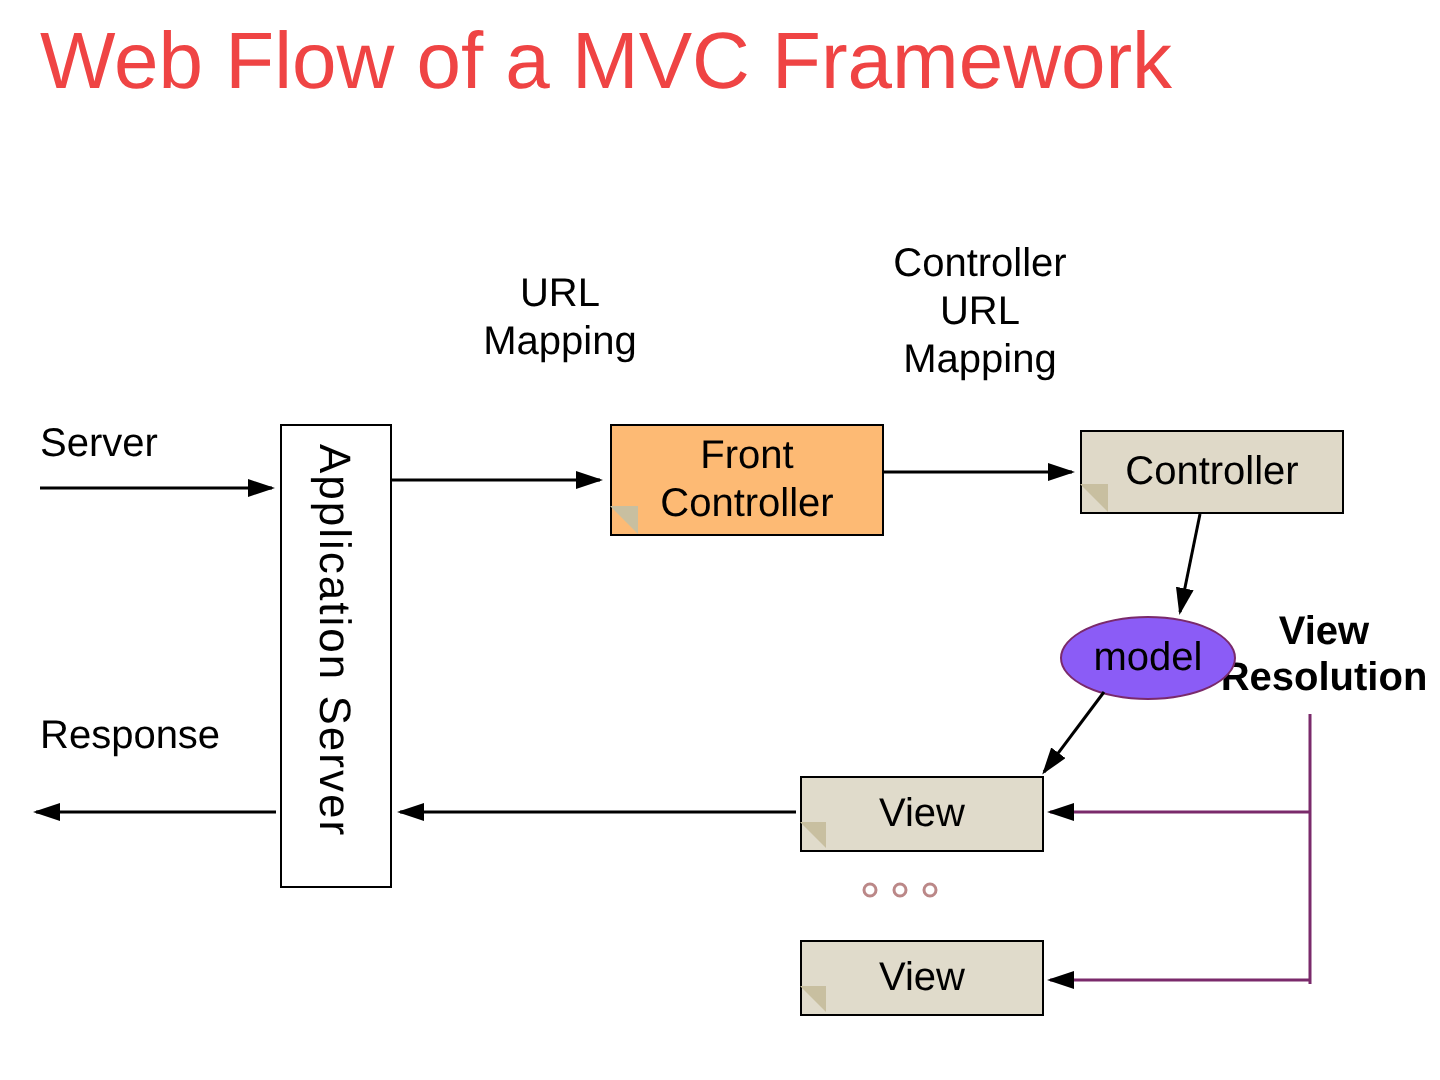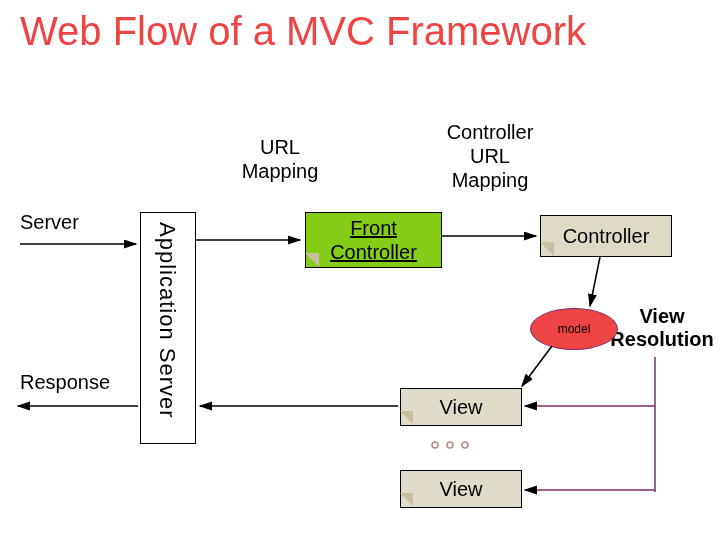--- a/index.html
+++ b/index.html
@@ -41,30 +41,30 @@
   .appserver {
     background: #fff;
     border: 1px solid #000;
   }
   .appserver-text {
     position: absolute;
     writing-mode: vertical-rl;
     font-size: 22px;
     letter-spacing: 1px;
   }
-  .front { background: #84cc16; text-decoration: underline; }
+  .front { background: #fdba74; }
   .controller { background: #dfd9c8; }
   .view { background: #e0dbcb; }
   .model {
     position: absolute;
     border: 1px solid #7a2a6b;
     border-radius: 50%;
-    background: #ef4444;
+    background: #8b5cf6;
     text-align: center;
-    font-size: 12px;
+    font-size: 20px;
     display: flex;
     align-items: center;
     justify-content: center;
     width: 86px;
     height: 40px;
   }
   .viewres {
     position: absolute;
     font-size: 20px;
     color: #000;
@@ -91,21 +91,21 @@
 
 <div class="label" style="left:225px; top:135px; width:110px; white-space:pre-line;">URL
 Mapping</div>
 
 <div class="label" style="left:430px; top:120px; width:120px; white-space:pre-line;">Controller
 URL
 Mapping</div>
 
 <div class="label" style="left:20px; top:210px;">Server</div>
 
-<div class="label" style="left:20px; top:370px;">Response</div>
+<div class="label" style="left:20px; top:356px;">Response</div>
 
 <div class="viewres" style="left:602px; top:305px; width:120px; white-space:pre-line;">View
 Resolution</div>
 
 <div class="box appserver" style="left:140px; top:212px; width:54px; height:230px;"></div>
 <div class="appserver-text" style="left:154px; top:222px;">Application Server</div>
 
 <div class="box front" style="left:305px; top:212px; width:135px; height:54px; white-space:pre-line;">Front
 Controller</div>
 

